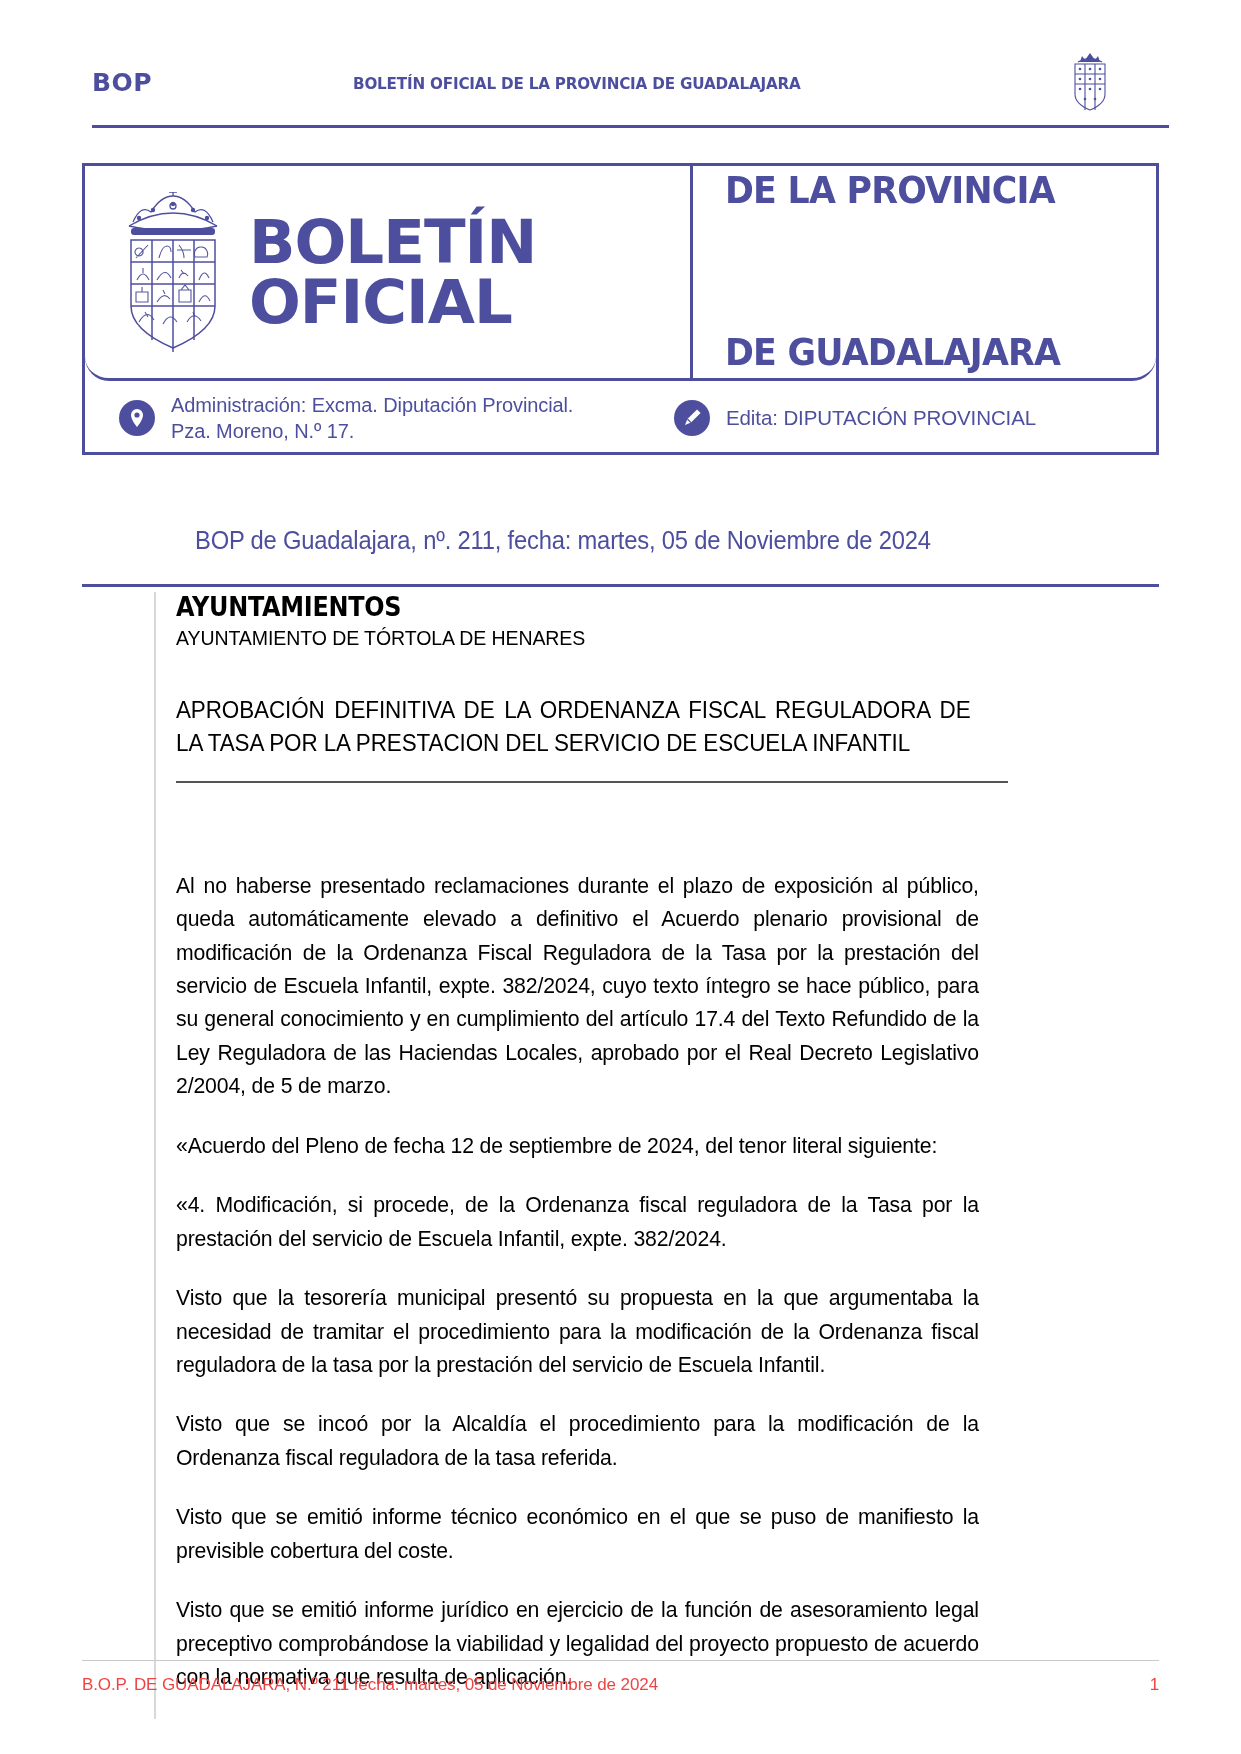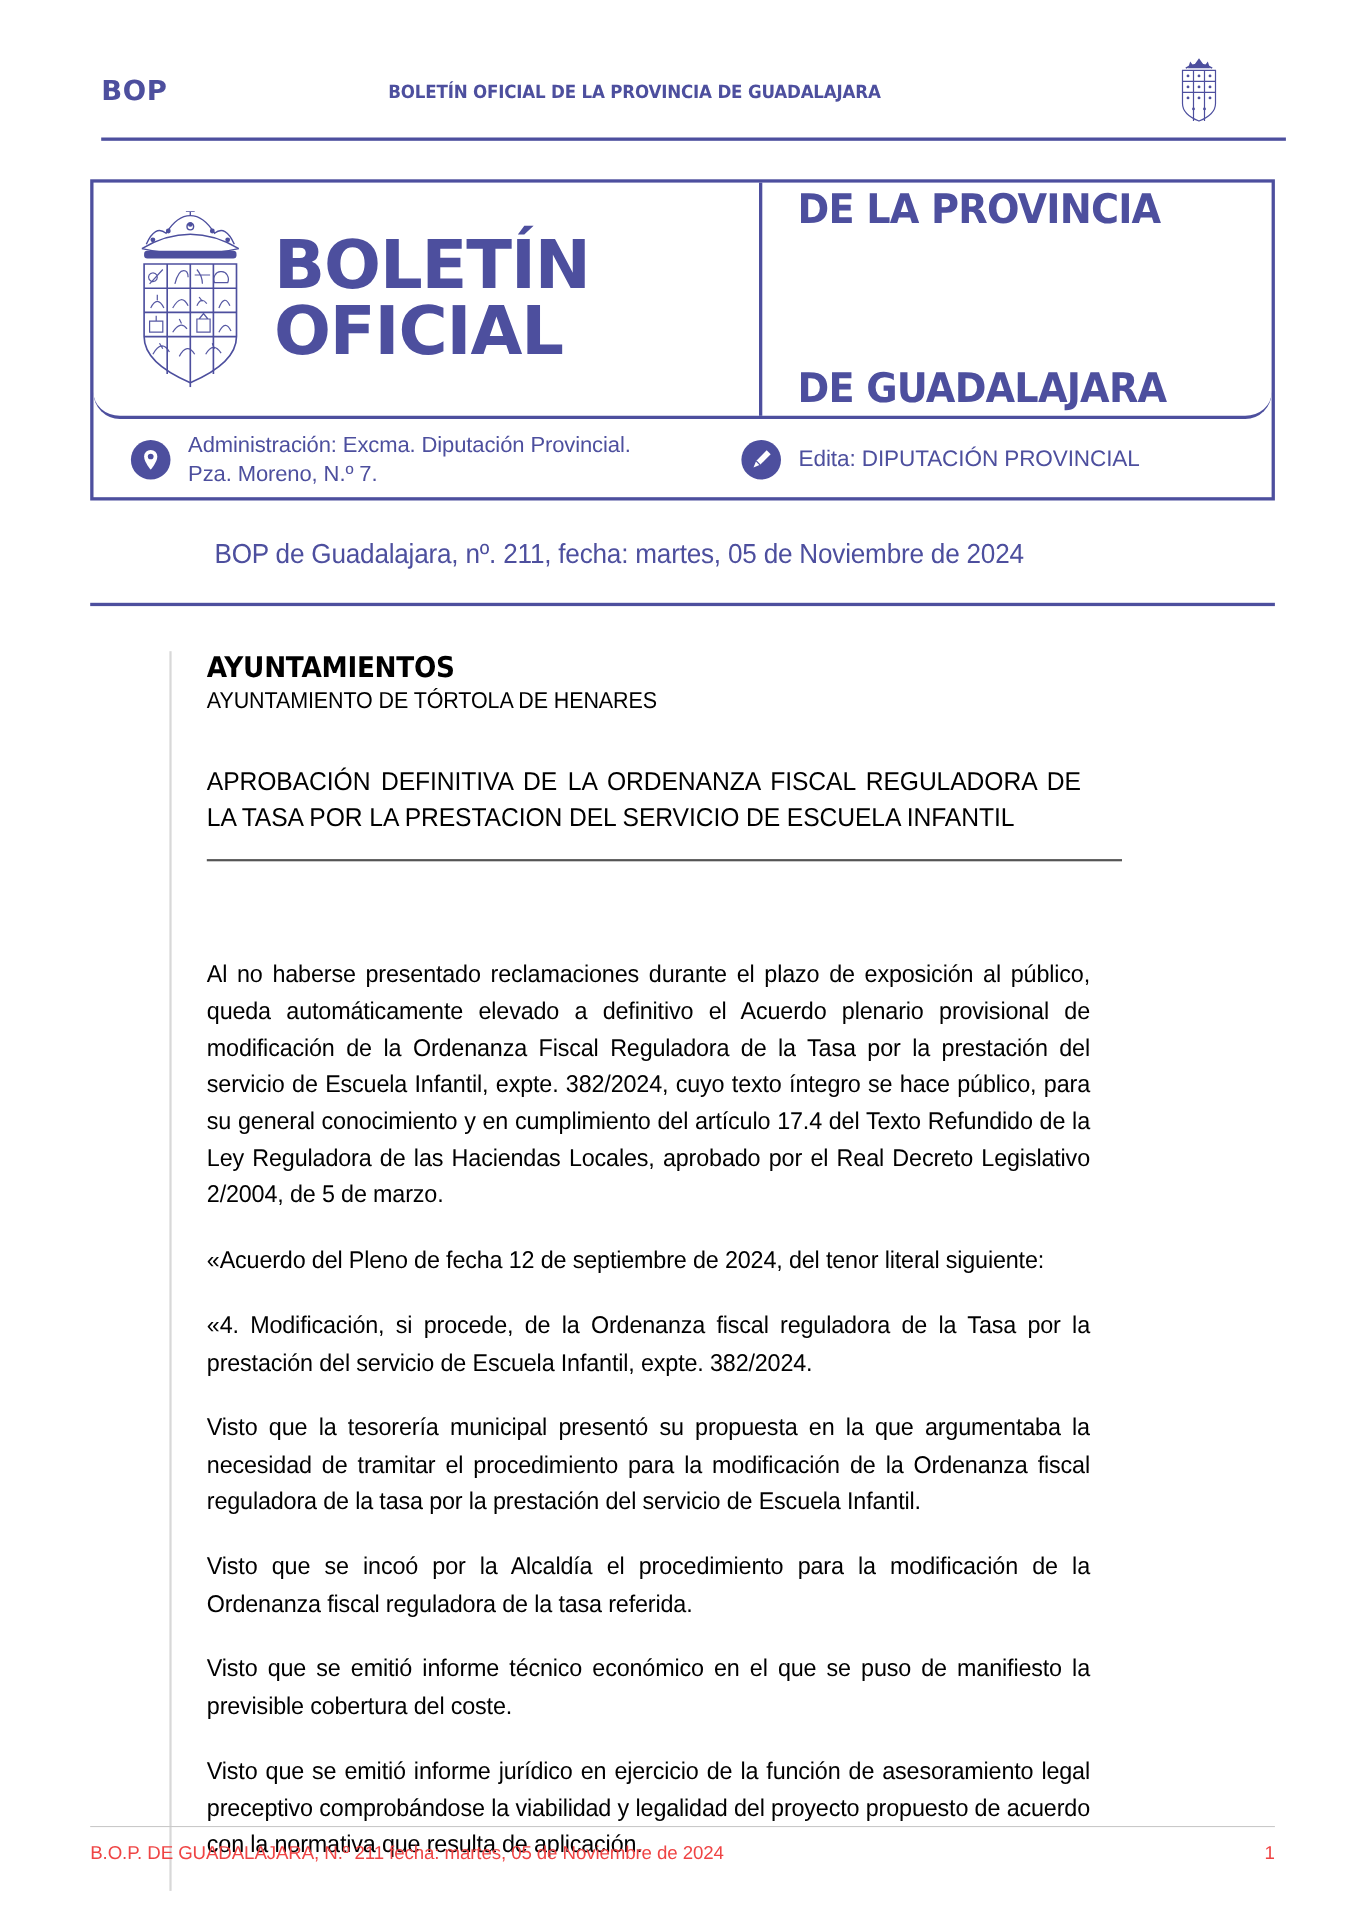--- a/index.html
+++ b/index.html
@@ -150,21 +150,21 @@
     line-height: 1.32;
     color: #4d4f9e;
     letter-spacing: -0.1px;
   }
   .info-text.one { font-size: 20.5px; }
 
   
   .dateline {
     position: absolute;
     left: 82px;
-    top: 484px;
+    top: 520px;
     width: 1077px;
     height: 67px;
     border-bottom: 3px solid #4d4f9e;
     box-sizing: border-box;
   }
   .dateline span {
     position: absolute;
     left: 113px;
     top: 6px;
     font-family: "Liberation Sans", sans-serif;
@@ -175,21 +175,21 @@
     transform-origin: left center;
   }
 
   
   .content {
     position: absolute;
     left: 154px;
     top: 592px;
     width: 900px;
     border-left: 2px solid #d8d8d8;
-    padding-left: 32px;
+    padding-left: 20px;
     box-sizing: border-box;
     min-height: 1000px;
   }
   .section-heading {
     font-family: "DejaVu Sans", sans-serif;
     font-weight: 700;
     font-size: 26px;
     color: #000;
     letter-spacing: -0.3px;
     transform: scaleX(0.92);
@@ -358,21 +358,21 @@
 
       <div class="info-block info-admin">
         <div class="badge">
           <svg viewBox="0 0 36 36" width="36" height="36" aria-hidden="true">
             <path d="M18 9 a6 6 0 0 0 -6 6 c0 5 6 12 6 12 s6 -7 6 -12 a6 6 0 0 0 -6 -6z" fill="#ffffff"></path>
             <circle cx="18" cy="15" r="2.6" fill="#4d4f9e"></circle>
           </svg>
         </div>
         <div class="info-text">
           <div>Administración: Excma. Diputación Provincial.</div>
-          <div>Pza. Moreno, N.º 7.</div>
+          <div>Pza. Moreno, N.º 17.</div>
         </div>
       </div>
 
       <div class="info-block info-edita">
         <div class="badge">
           <svg viewBox="0 0 36 36" width="36" height="36" aria-hidden="true">
             <path d="M11 25 l2.4 -6 L23 9.4 l3.6 3.6 L17 22.6 z" fill="#ffffff"></path>
             <path d="M13.4 19 l3.6 3.6" stroke="#4d4f9e" stroke-width="1.2" fill="none"></path>
           </svg>
         </div>

